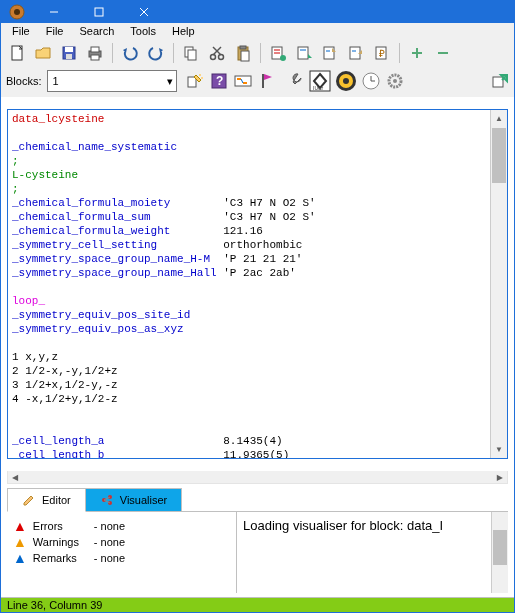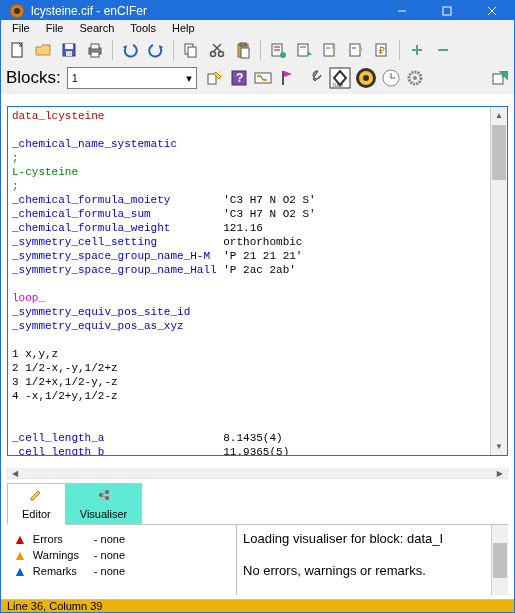--- a/index.html
+++ b/index.html
@@ -8,60 +8,59 @@
 .titlebar .icon { width: 16px; height: 16px; margin-right: 6px; }
 .titlebar .title { flex: 1; }
 .titlebar .win-buttons { display: flex; height: 100%; }
 .titlebar .win-btn { width: 45px; display: flex; align-items: center; justify-content: center; cursor: pointer; }
 .menubar { height: 20px; display: flex; align-items: center; padding: 0 4px; gap: 2px; background: #f0f0f0; }
 .menubar .menu-item { padding: 2px 7px; cursor: pointer; }
 .toolbar { background: #f0f0f0; padding: 3px 5px; display: flex; align-items: center; flex-wrap: wrap; gap: 4px; min-height: 28px; }
 .toolbar .tb-btn { width: 22px; height: 22px; display: flex; align-items: center; justify-content: center; cursor: pointer; border-radius: 2px; }
 .toolbar .sep { width: 1px; height: 20px; background: #c0c0c0; margin: 0 2px; }
 .toolbar-row2 { background: #f0f0f0; padding: 3px 5px 5px; display: flex; align-items: center; gap: 4px; }
-.blocks-label { font-size: 17px; margin-right: 2px; }
+.blocks-label { font-size: 11px; margin-right: 2px; }
 .blocks-select { width: 130px; height: 22px; border: 1px solid #7a7a7a; background: #fff; font-size: 11px; padding: 0 4px; display: flex; align-items: center; justify-content: space-between; cursor: pointer; }
 .editor-area { border: 1px solid #1e6fd9; margin: 12px 6px; height: 350px; position: relative; background: #fff; display: flex; }
 .editor-content { flex: 1; font-family: "Courier New", monospace; font-size: 11px; line-height: 14px; padding: 2px 4px; white-space: pre; overflow: hidden; }
 .editor-vscroll { width: 17px; background: #f0f0f0; border-left: 1px solid #ccc; position: relative; }
 .editor-vscroll .thumb { position: absolute; top: 18px; left: 1px; right: 1px; height: 55px; background: #c0c0c0; }
 .editor-vscroll .arrow { position: absolute; left: 0; right: 0; height: 17px; display: flex; align-items: center; justify-content: center; font-size: 8px; color: #606060; }
 .editor-vscroll .arrow.up { top: 0; }
 .editor-vscroll .arrow.down { bottom: 0; }
 .editor-hscroll { height: 17px; margin: 0 6px; border: 1px solid #e4e4e4; border-top: none; background: #f0f0f0; display: flex; align-items: center; justify-content: space-between; font-size: 8px; color: #606060; padding: 0 4px; }
 .tabs { display: flex; margin: 4px 6px 0; }
-.tab { display: flex; align-items: center; gap: 6px; padding: 4px 14px; border: 1px solid #c0c0c0; background: #fff; font-size: 11px; cursor: pointer; flex-direction: column; }
+.tab { display: flex; align-items: center; gap: 6px; padding: 4px 14px; border: 1px solid #c0c0c0; background: #fff; font-size: 11px; cursor: pointer; }
 .tab.active { background: #fff; border-bottom: 1px solid #fff; position: relative; z-index: 2; }
-.tab:not(.active) { background: #5eead4; border-left: none; }
+.tab:not(.active) { background: #0ea5e9; border-left: none; }
 .bottom-panels { display: flex; margin: 0 6px; border-top: 1px solid #c0c0c0; margin-top: -1px; height: 110px; }
 .panel-left { width: 230px; padding: 8px 6px; border-right: 1px solid #c0c0c0; }
 .err-row { display: flex; align-items: center; gap: 6px; font-size: 11px; margin-bottom: 4px; }
 .err-row .tri { font-size: 14px; line-height: 10px; }
 .panel-right { flex: 1; display: flex; }
 .panel-right-content { flex: 1; padding: 6px; font-size: 13px; line-height: 16px; }
 .panel-right-scroll { width: 17px; background: #f0f0f0; border-left: 1px solid #ccc; position: relative; }
 .panel-right-scroll .thumb { position: absolute; top: 18px; left: 1px; right: 1px; height: 35px; background: #c0c0c0; }
-.statusbar { height: 20px; background: #eab308; border-top: 1px solid #c0c0c0; display: flex; align-items: center; padding: 0 6px; font-size: 11px; margin-top: 4px;}
+.statusbar { height: 20px; background: #84cc16; border-top: 1px solid #c0c0c0; display: flex; align-items: center; padding: 0 6px; font-size: 11px; margin-top: 4px;}
 .kw-blue { color: #0000cc; }
 .kw-red { color: #cc0000; }
 .kw-green { color: #008800; }
 .kw-mag { color: #dd00dd; }
 svg { display: block; }
 </style>
 </head>
 <body>
 
 <div class="titlebar">
   <span class="icon">
     <svg width="16" height="16">
         <circle cx="8" cy="8" r="7" fill="#c97b2e" stroke="#8c5717"></circle>
         <circle cx="8" cy="8" r="3" fill="#4a2e0c"></circle>
       </svg>
   </span>
-  <span class="title">lcysteine.cif - enCIFer</span>
   <div class="win-buttons">
     <div class="win-btn">
         <svg width="10" height="10">
           <line x1="1" y1="5" x2="9" y2="5" stroke="#fff" stroke-width="1"></line>
         </svg>
       </div>
     <div class="win-btn">
         <svg width="10" height="10">
           <rect x="1" y="1" width="8" height="8" fill="none" stroke="#fff" stroke-width="1"></rect>
         </svg>
@@ -350,21 +349,20 @@
     <div class="err-row">
       <span class="tri" style="color:#06c">▲</span>
       <span style="width:55px">Remarks</span>
       <span>- none</span>
     </div>
   </div>
   <div class="panel-right">
     <div class="panel-right-content">
       <div>Loading visualiser for block: data_I</div>
       <div style="height:16px"></div>
-      <div>No errors, warnings or remarks.</div>
     </div>
     <div class="panel-right-scroll">
       <div class="thumb"></div>
     </div>
   </div>
 </div>
 
 <div class="statusbar">
   <span>Line 36, Column 39</span>
 </div>

